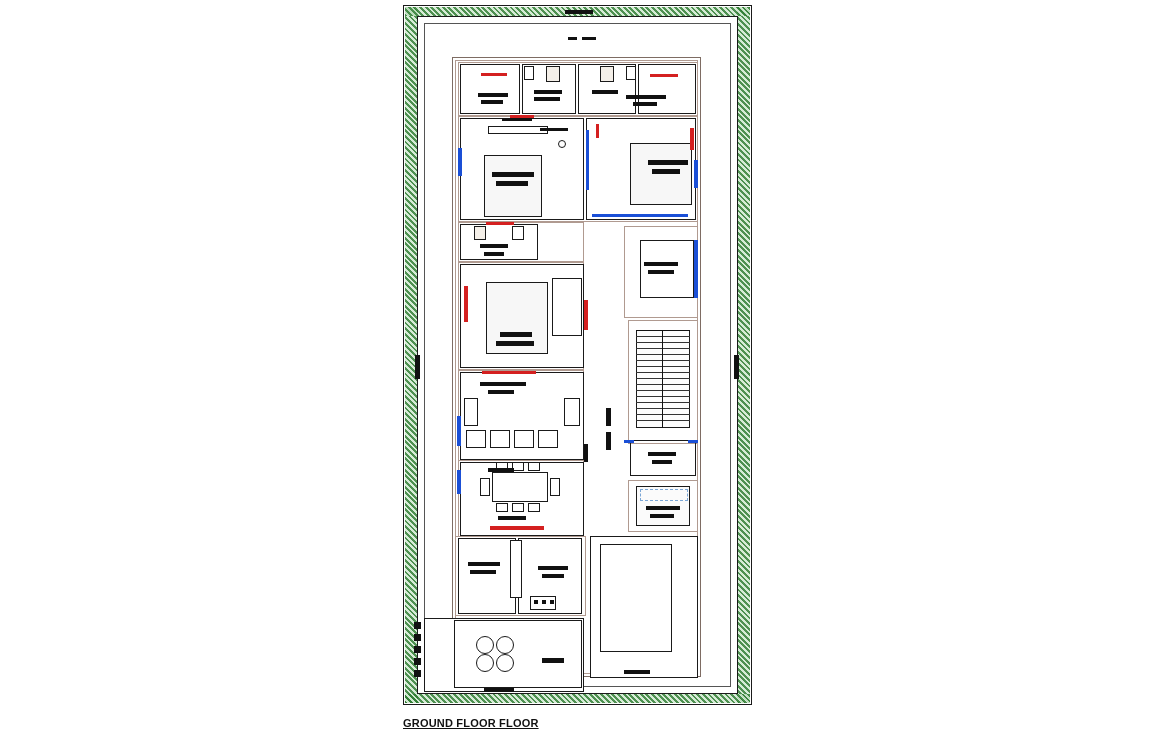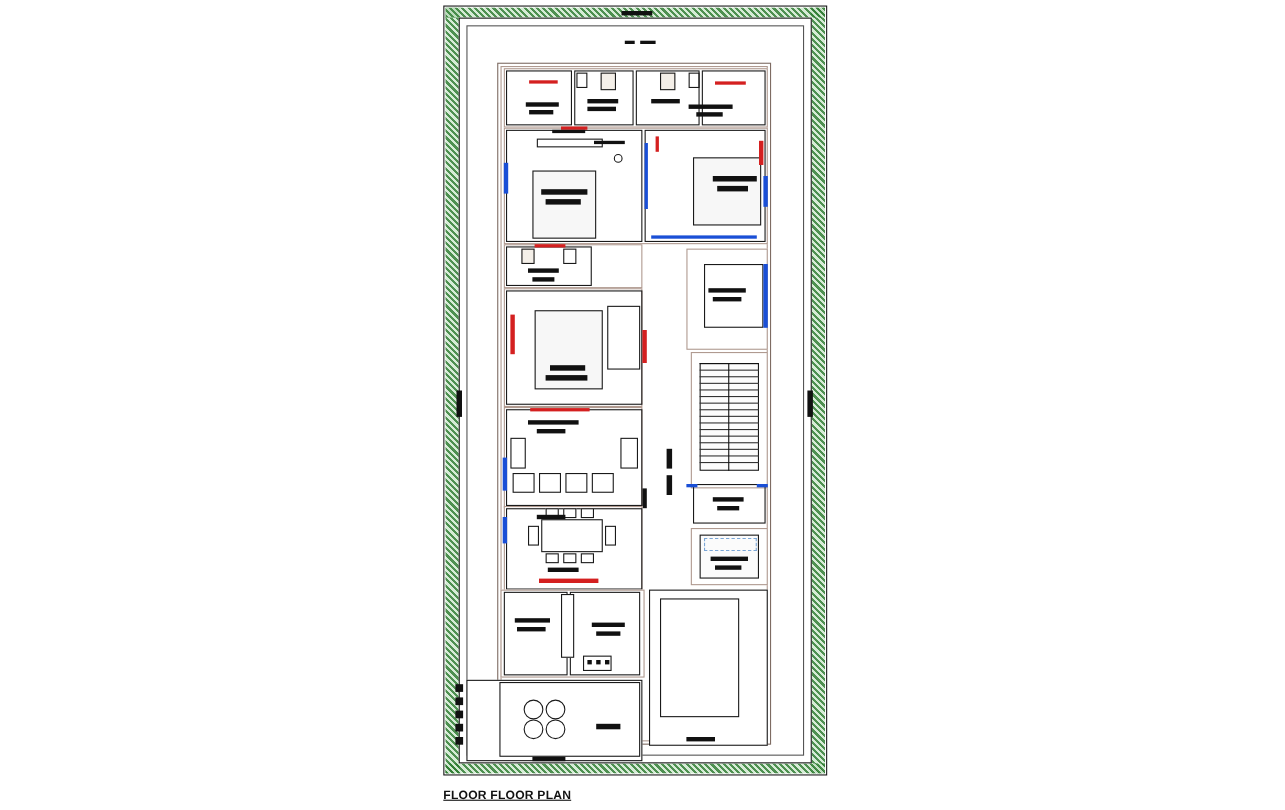--- a/index.html
+++ b/index.html
@@ -214,14 +214,14 @@
   <div class="rect thin" style="left:496px;top:654px;width:18px;height:18px;border-radius:50%;"></div>
   <div class="blk" style="left:542px;top:658px;width:22px;height:5px;"></div>
   <div class="blk" style="left:484px;top:688px;width:30px;height:4px;"></div>
 
   <div class="blk" style="left:414px;top:622px;width:7px;height:7px;"></div>
   <div class="blk" style="left:414px;top:634px;width:7px;height:7px;"></div>
   <div class="blk" style="left:414px;top:646px;width:7px;height:7px;"></div>
   <div class="blk" style="left:414px;top:658px;width:7px;height:7px;"></div>
   <div class="blk" style="left:414px;top:670px;width:7px;height:7px;"></div>
 
-  <div class="caption">FLOOR FLOOR PLAN</div>
+  <div class="caption">GROUND FLOOR FLOOR</div>
 </div>
 
 </body></html>

